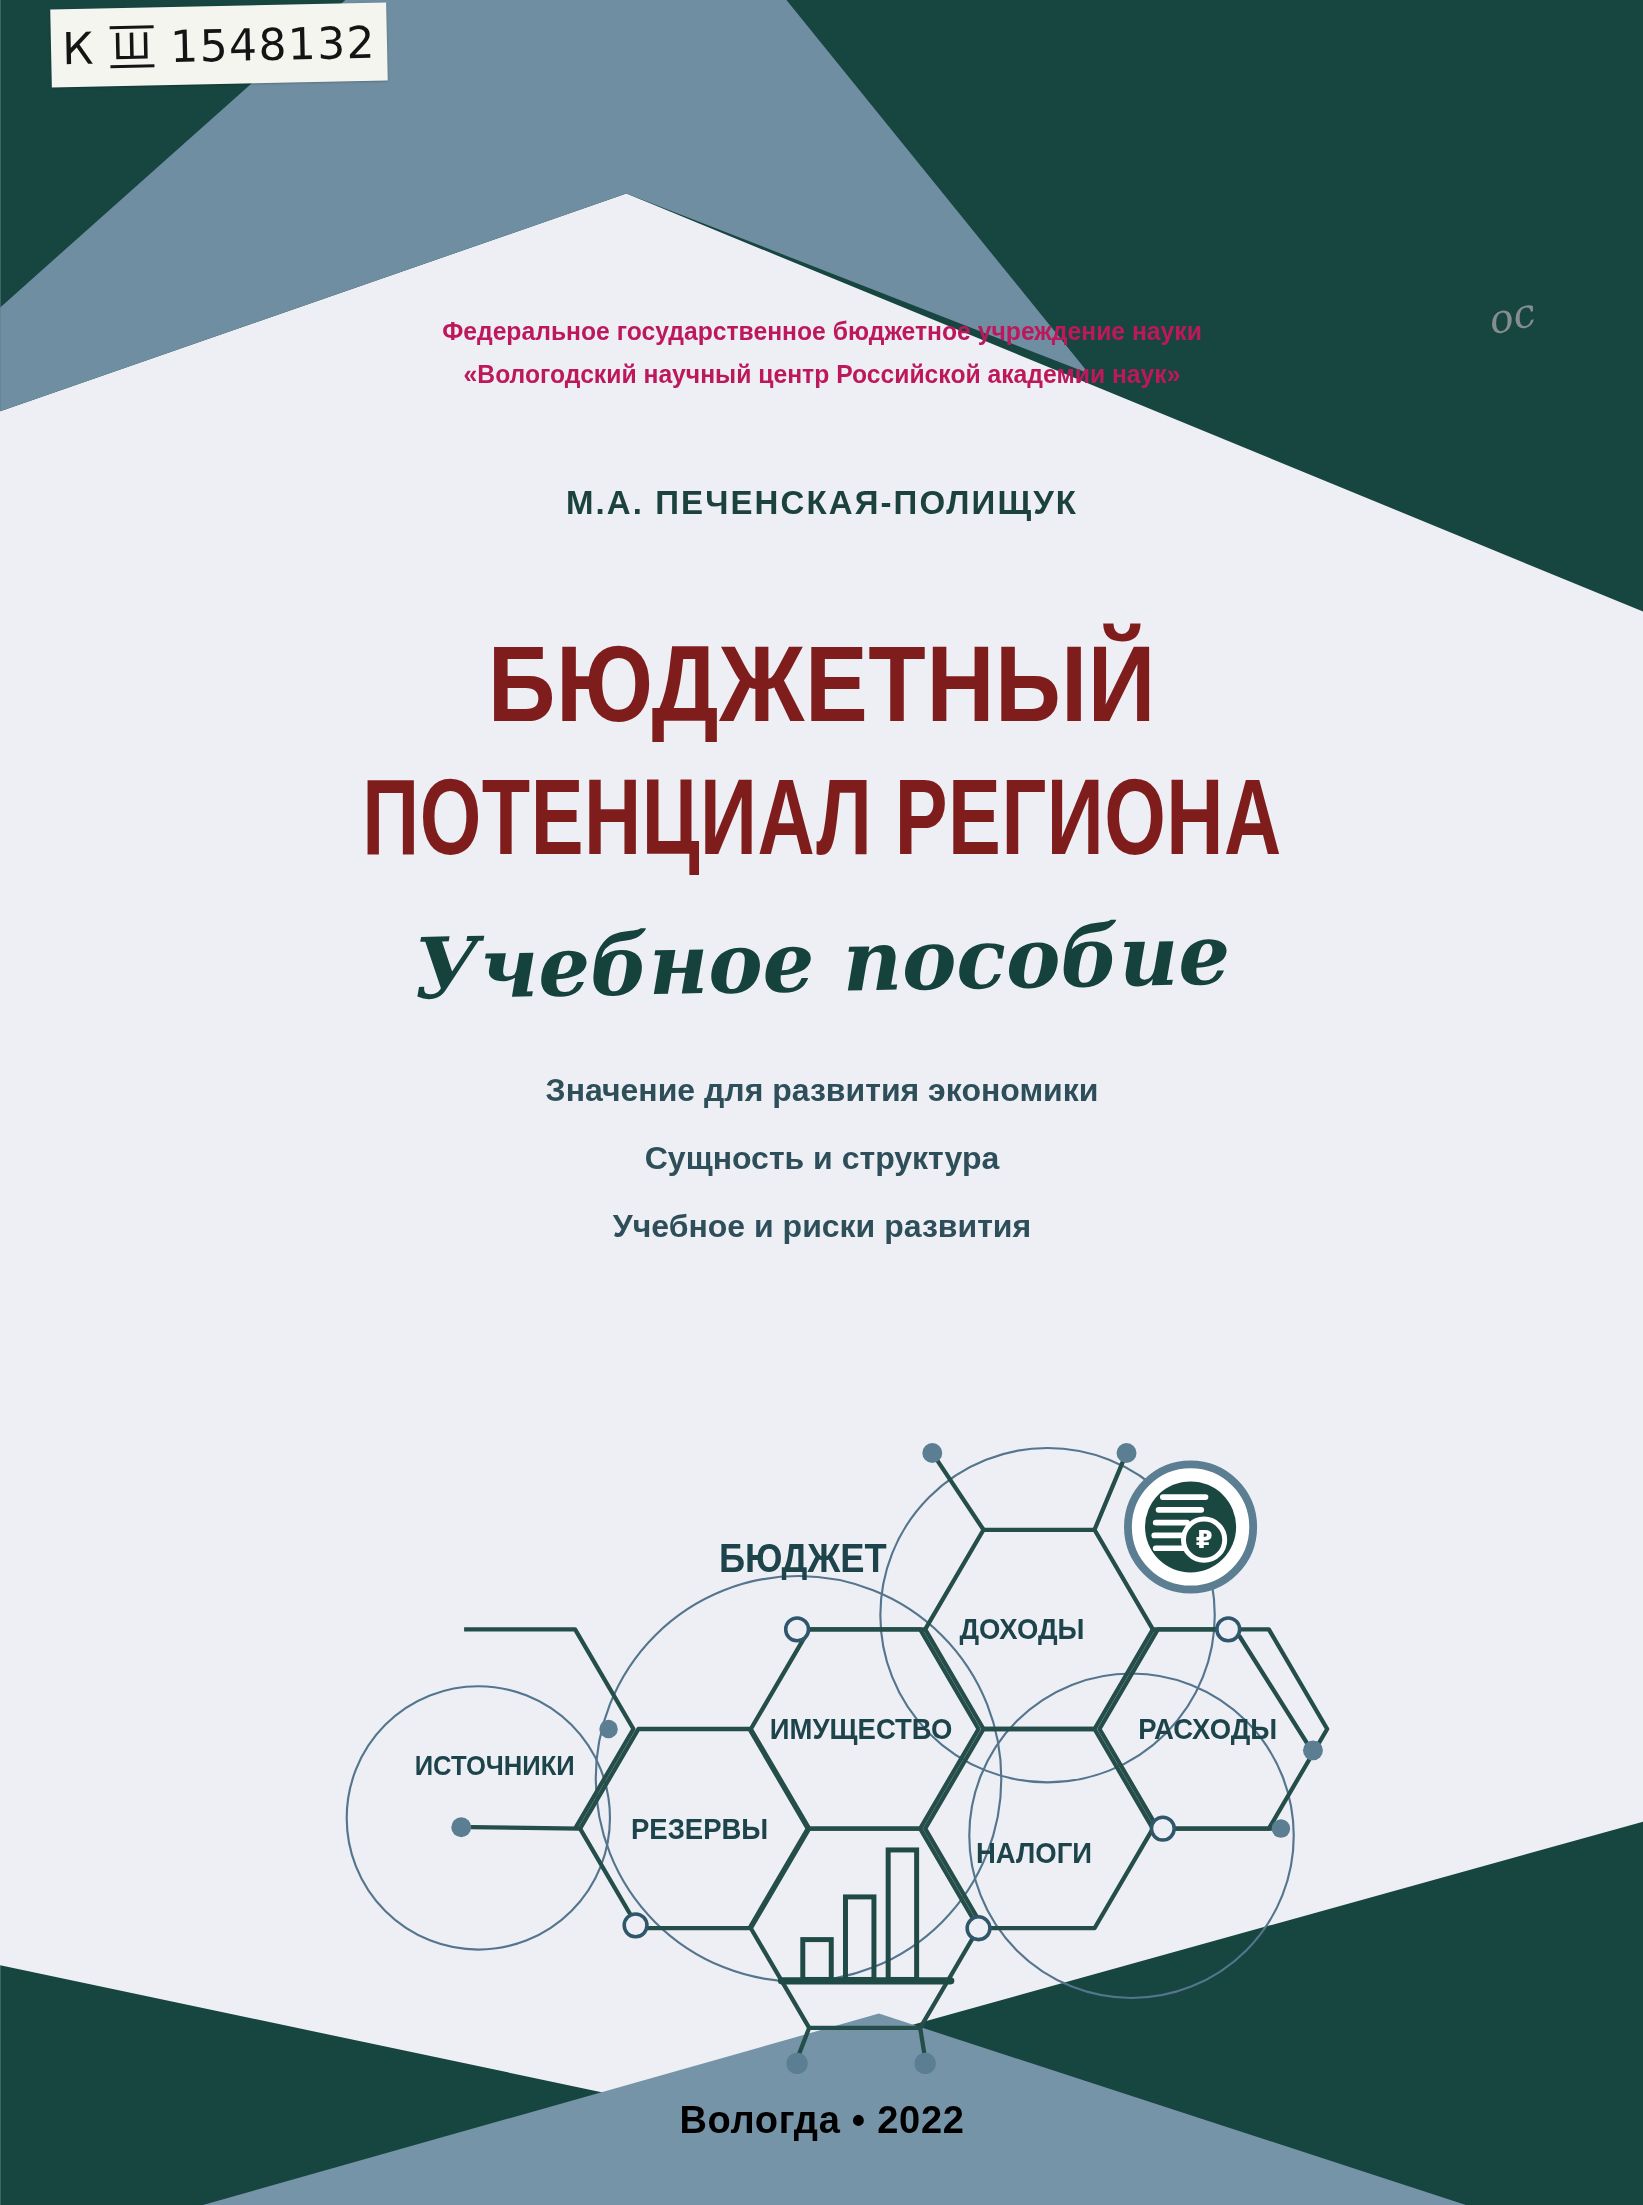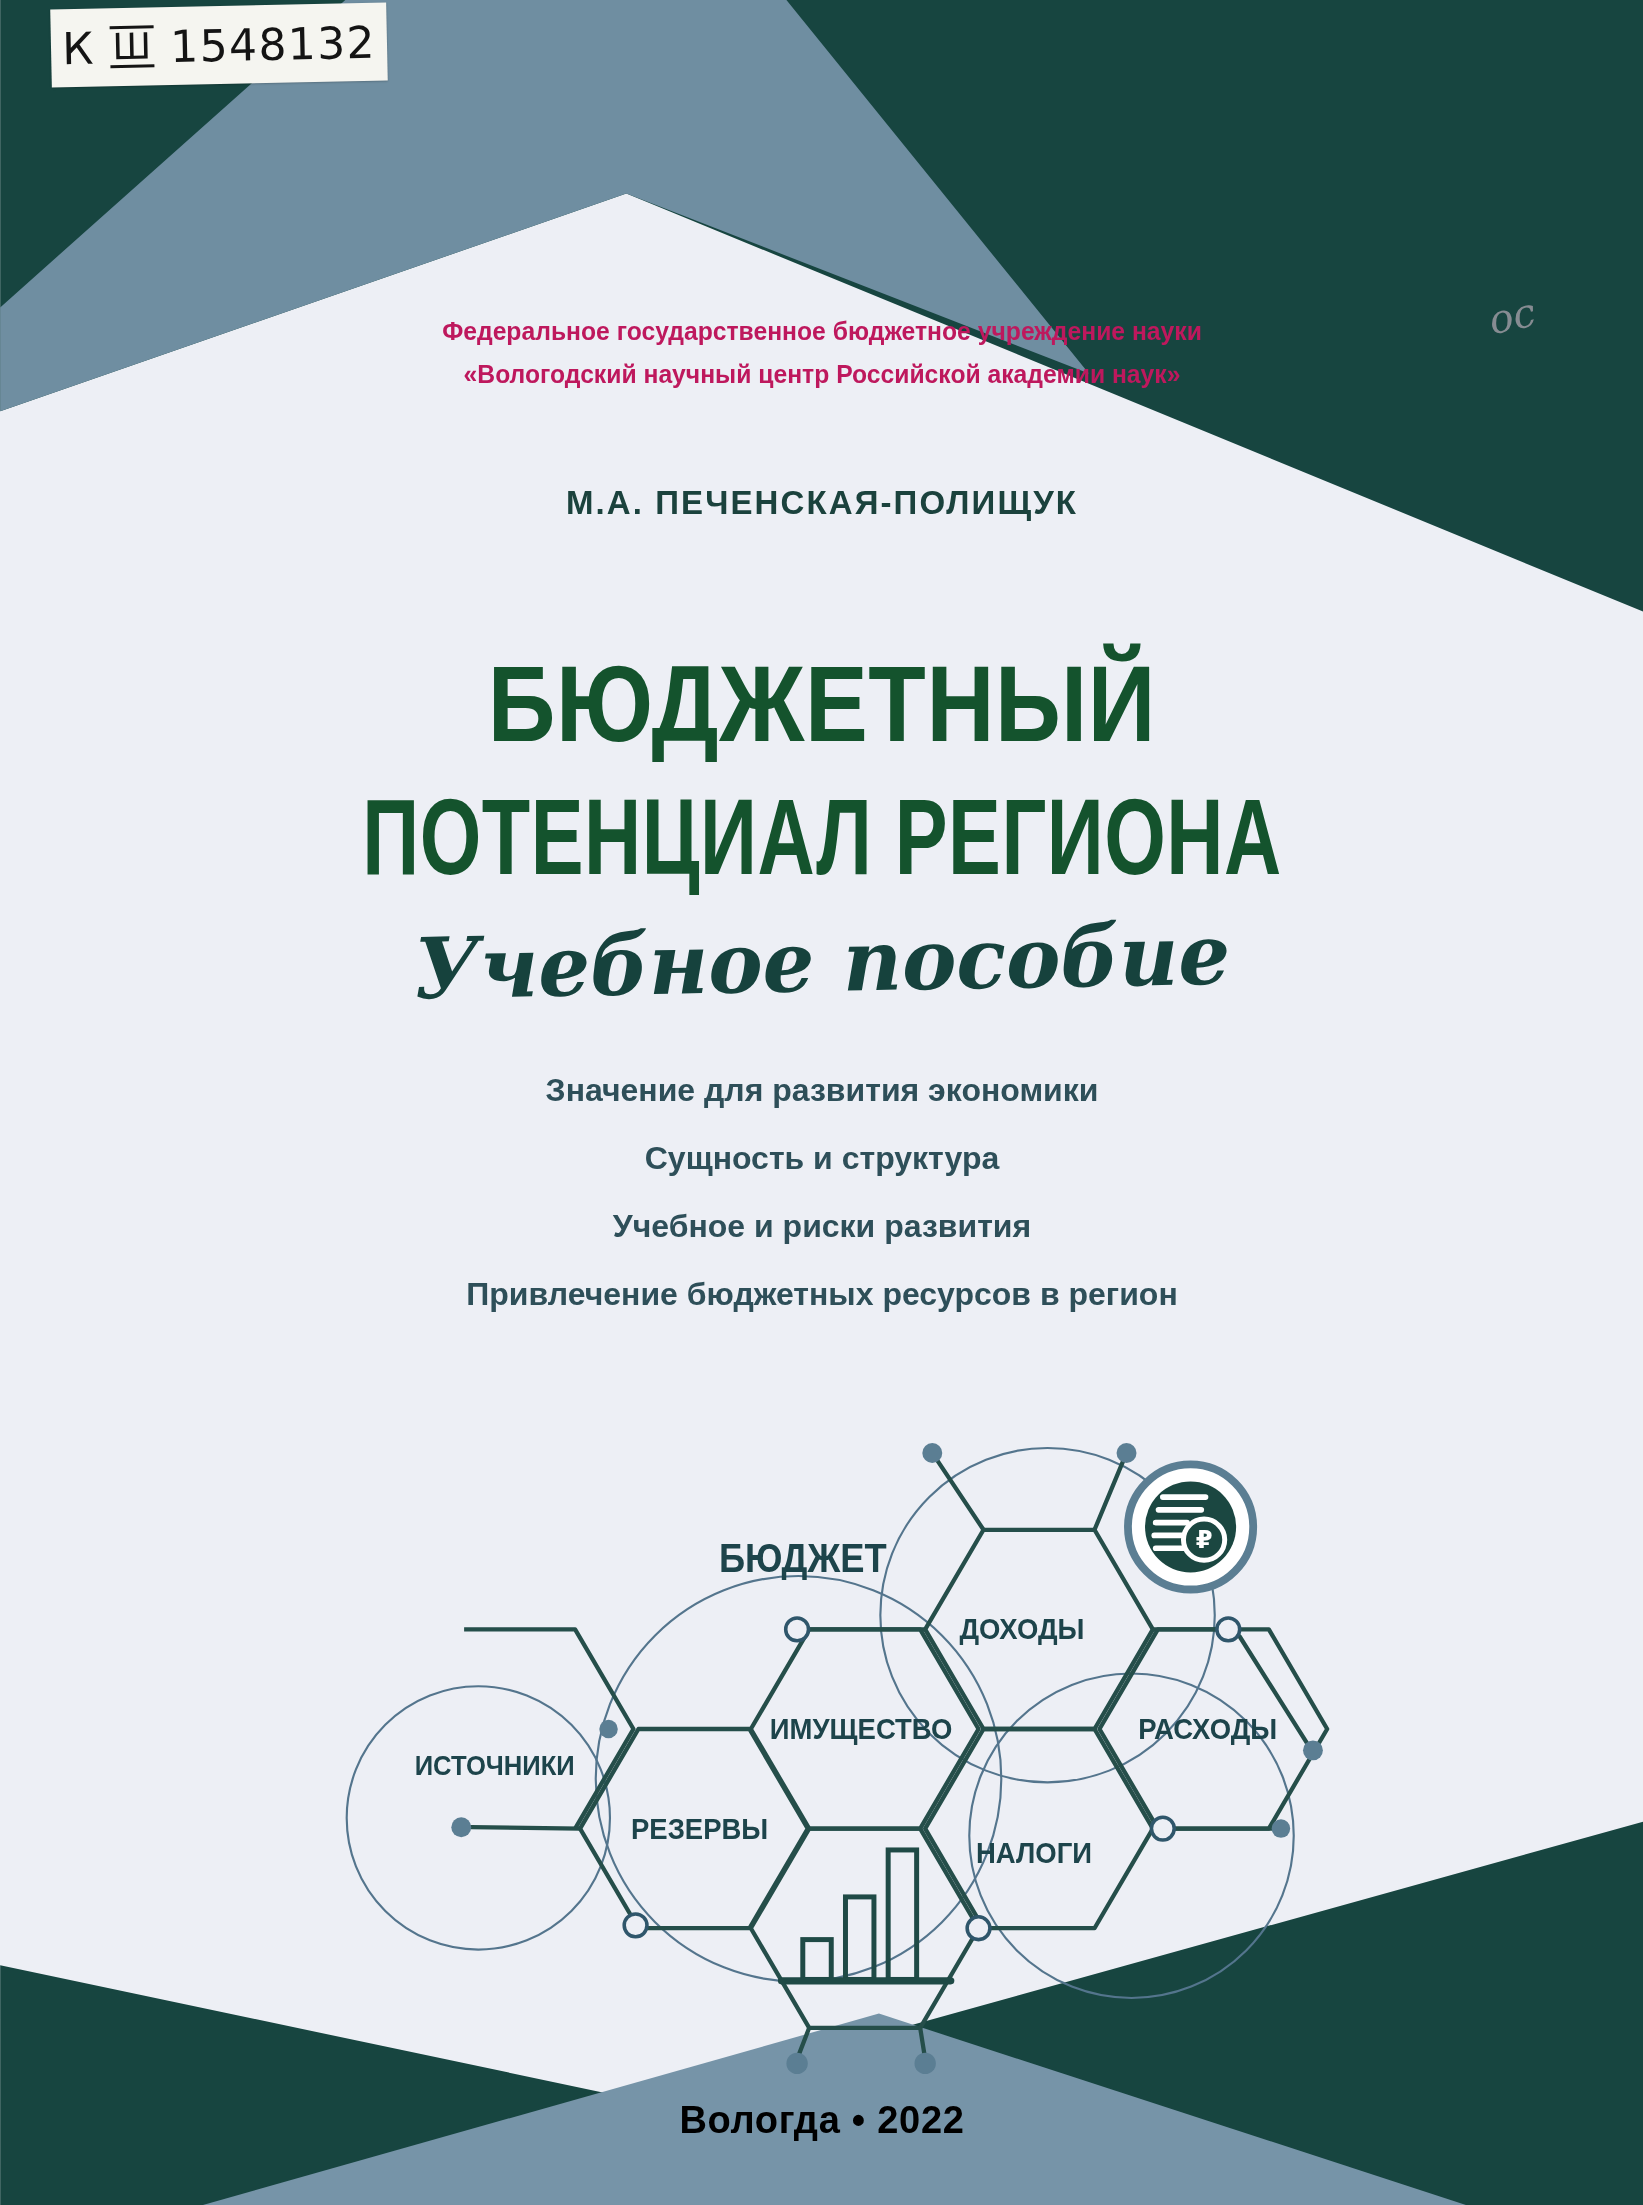--- a/index.html
+++ b/index.html
@@ -37,22 +37,22 @@
     position:absolute;top:310px;left:0;width:100%;
     color:#be185d;font-weight:700;font-size:26px;line-height:43px;
     text-align:center;
   }
   .institution .sx{transform:scaleX(.95);}
   .author{
     position:absolute;top:484px;left:0;width:100%;text-align:center;
     color:#1B423D;font-weight:700;font-size:33px;letter-spacing:2.1px;
   }
   .title{
-    position:absolute;top:638px;left:0;width:100%;text-align:center;
-    color:#14532d;font-weight:700;font-size:107px;line-height:133px;
+    position:absolute;top:618px;left:0;width:100%;text-align:center;
+    color:#7f1d1d;font-weight:700;font-size:107px;line-height:133px;
     letter-spacing:0.7px;
   }
   .title .l1{transform:scaleX(.88);}
   .title .l2{transform:scaleX(.74);}
   .subtitle{
     position:absolute;top:912px;left:0;width:100%;text-align:center;
     font-family:"DejaVu Serif",serif;font-style:italic;font-weight:700;
     color:#16423D;font-size:84px;
   }
   .subtitle .sx{transform:scaleX(.97) rotate(-1deg);}
@@ -184,21 +184,20 @@
   </div>
 
   <div class="subtitle">
     <span class="sx">Учебное пособие</span>
   </div>
 
   <div class="topics">
     <div>Значение для развития экономики</div>
     <div>Сущность и структура</div>
     <div>Учебное и риски развития</div>
-    <div>Привлечение бюджетных ресурсов в регион</div>
   </div>
 
   <div class="imprint">
     <span>Вологда</span><span>•</span><span>2022</span>
   </div>
 
 </div>
 
 
 </body></html>

